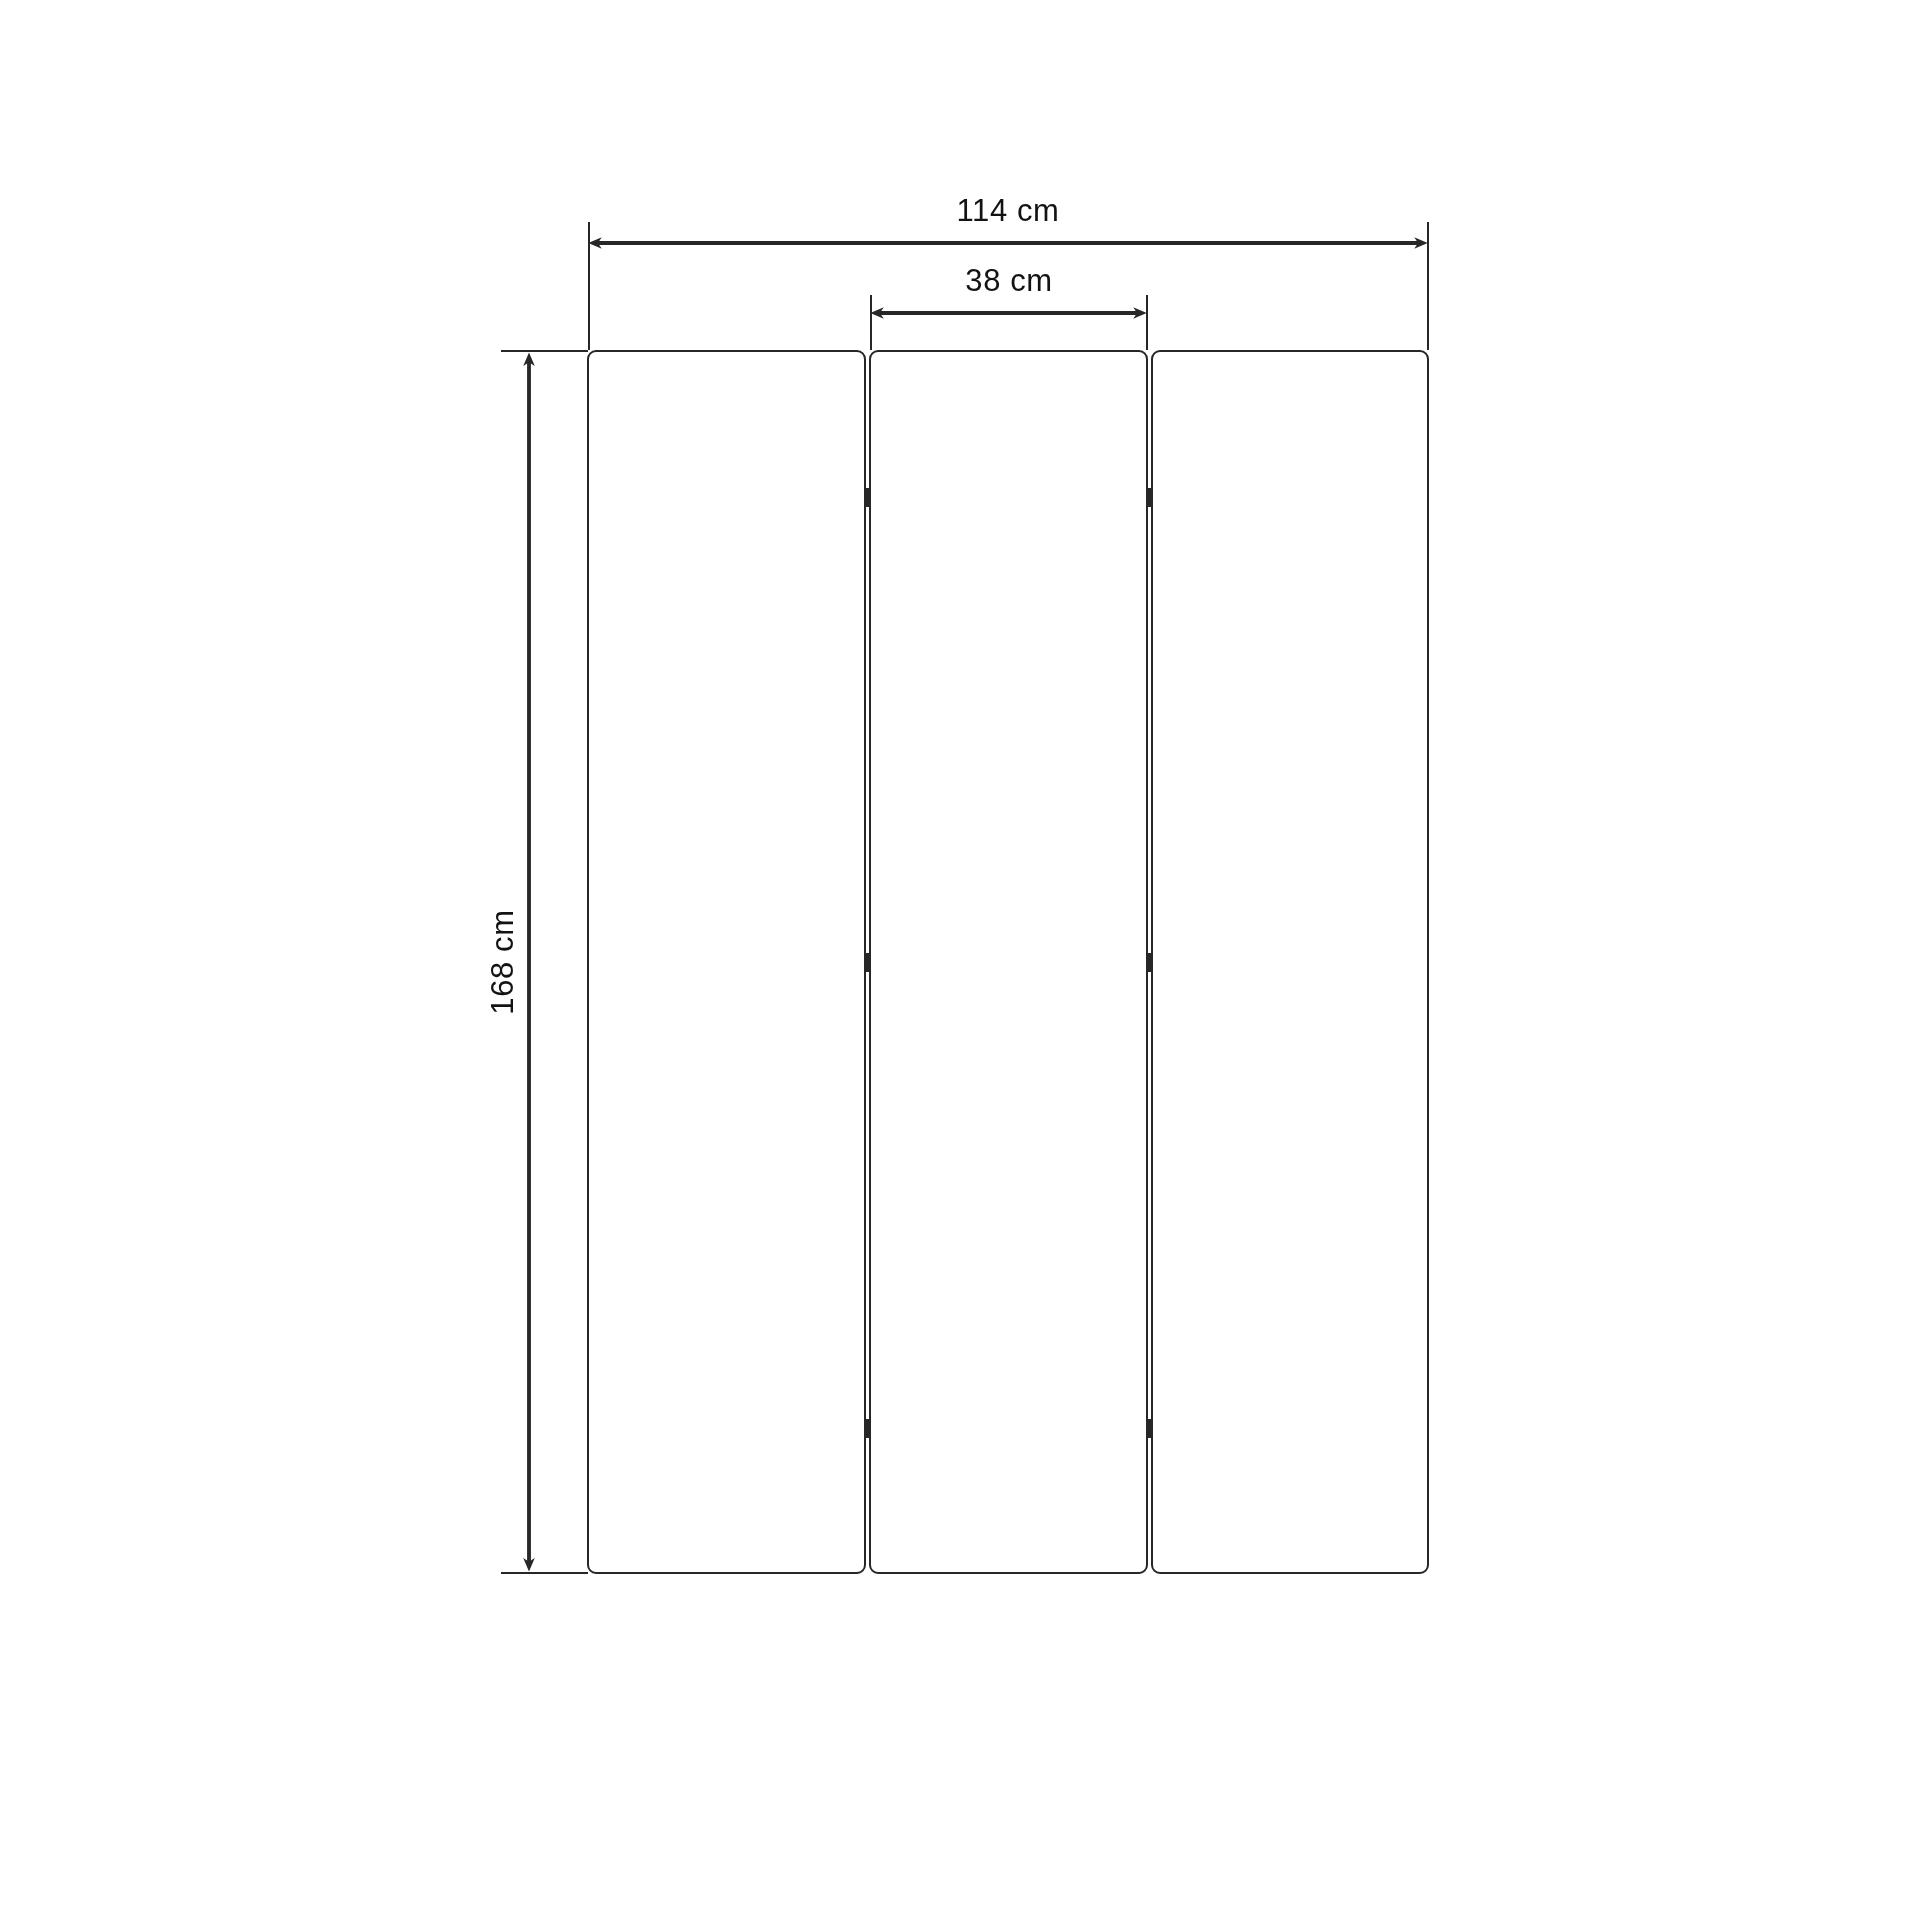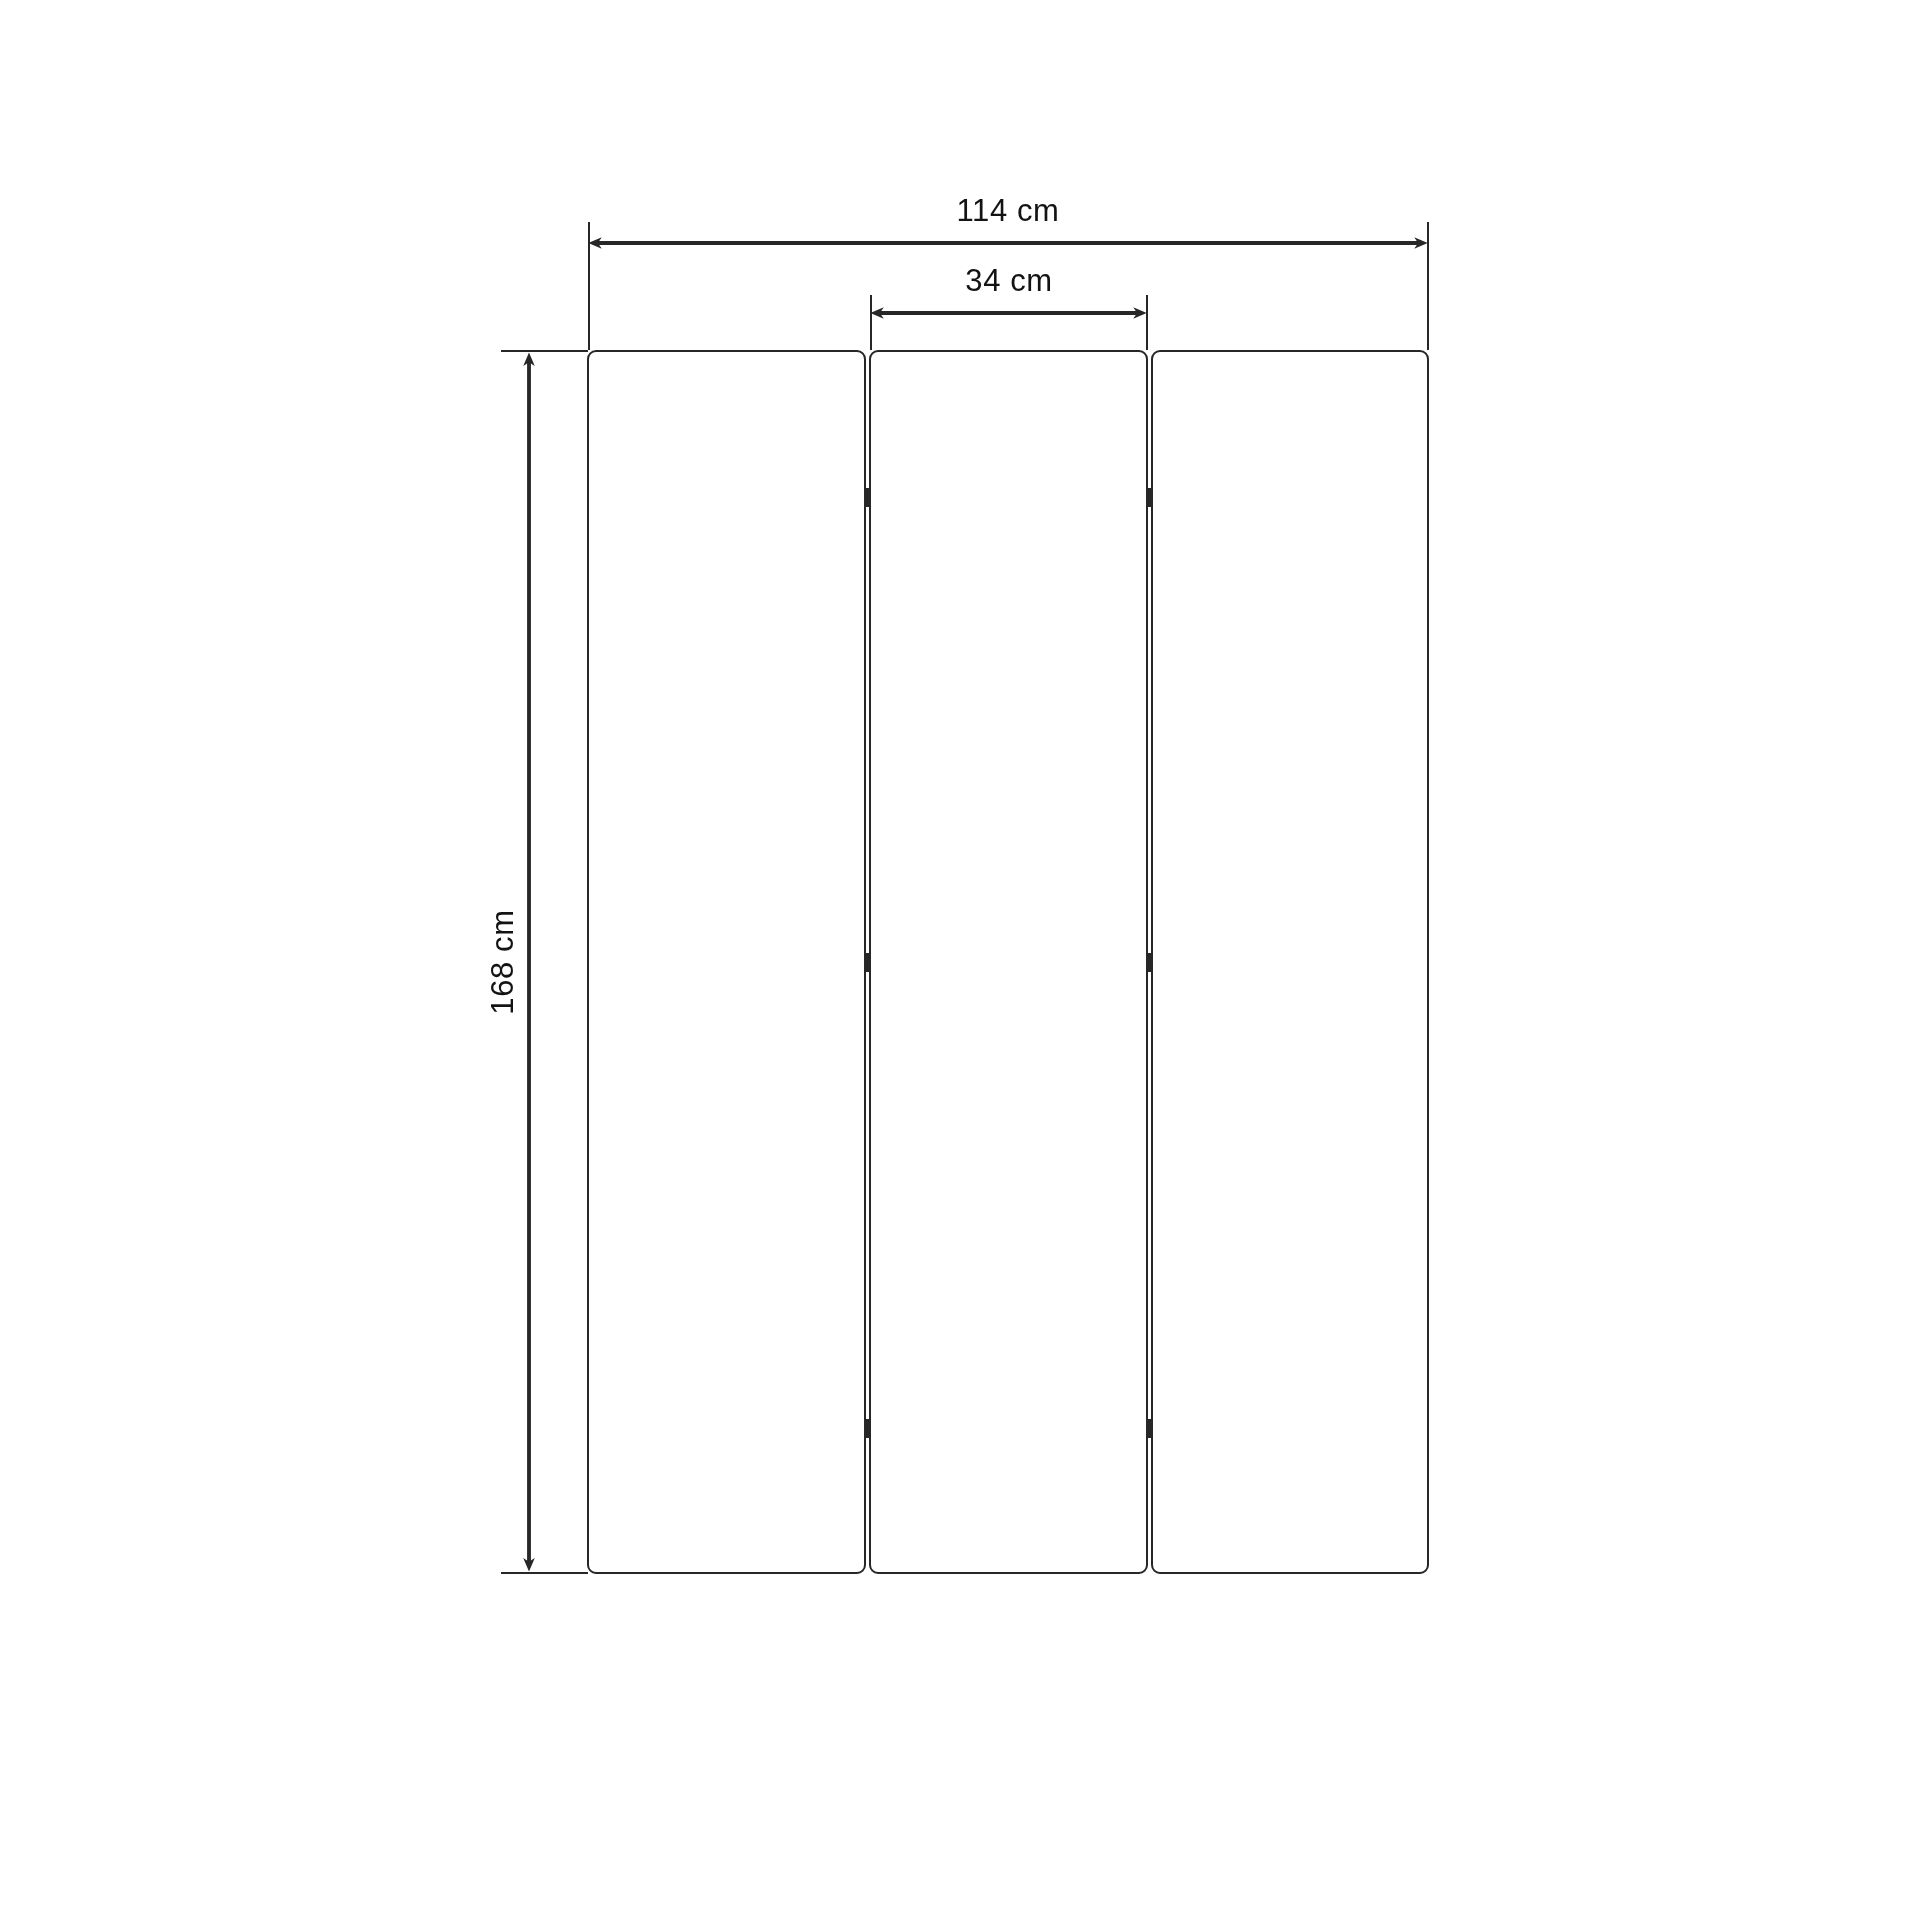--- a/index.html
+++ b/index.html
@@ -110,17 +110,17 @@
     <path d="M432,20 L411,11 L417,20 L411,29 Z"></path>
   </svg>
 
   <svg class="dim-svg dim-168" width="26" height="1224" viewBox="0 0 40 1907">
     <line x1="20" y1="18" x2="20" y2="1889"></line>
     <path d="M20,4 L11,25 L20,19 L29,25 Z"></path>
     <path d="M20,1903 L11,1882 L20,1888 L29,1882 Z"></path>
   </svg>
 
   <div class="dim-label label-114">114 cm</div>
-  <div class="dim-label label-38">34 cm</div>
+  <div class="dim-label label-38">38 cm</div>
   <div class="dim-label label-168">168 cm</div>
 
 </div>
 
 
 </body></html>

